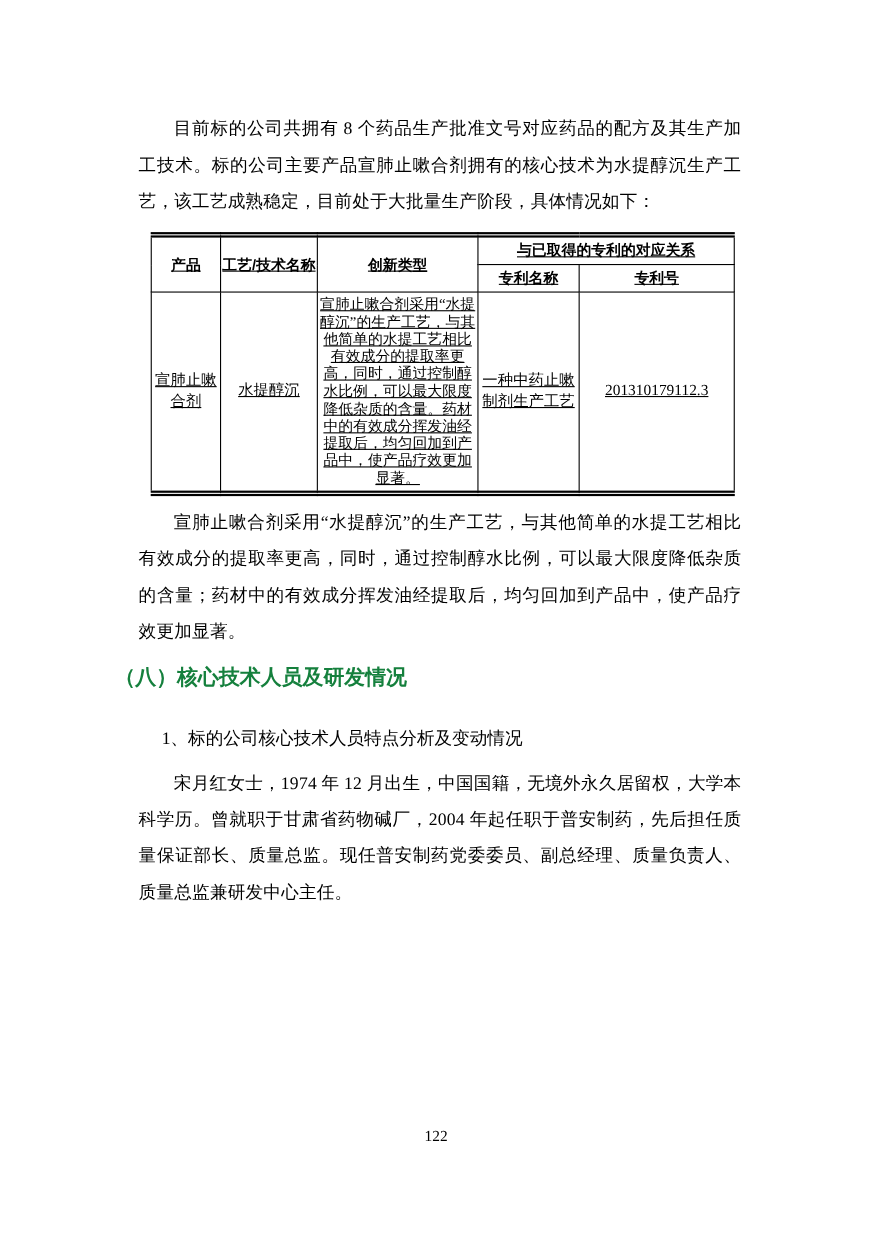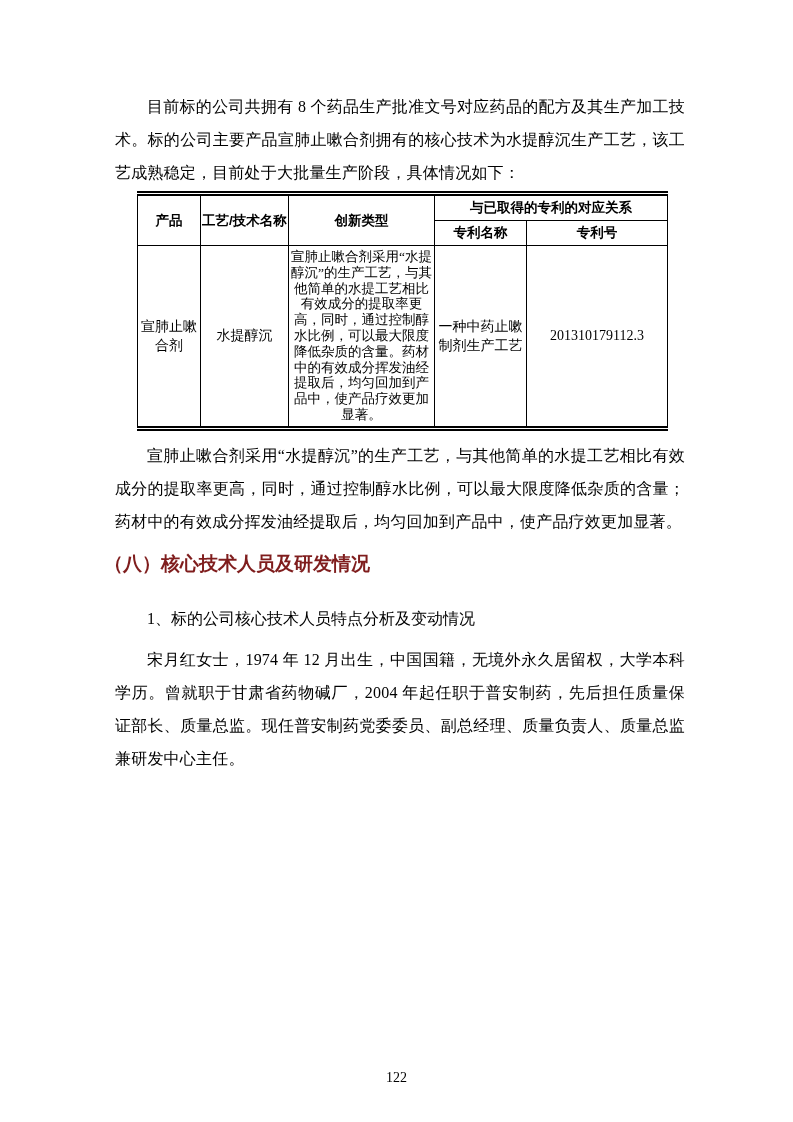--- a/index.html
+++ b/index.html
@@ -13,37 +13,38 @@
     height: 1122px;
     margin: 0 auto;
     background: #ffffff;
     color: #000000;
     font-family: "Liberation Serif", "DejaVu Serif", serif;
     box-sizing: border-box;
     padding: 90px 108px 0 115px;
     overflow: hidden;
   }
   p.body-para {
-    margin: 0;
+    margin: 11px;
     font-size: 16px;
     line-height: 33px;
     text-align: justify;
     text-indent: 2em;
     letter-spacing: 0.2px;
   }
   p.body-para.gap {
     margin-top: 8px;
   }
   table.doc-table {
     table-layout: fixed;
     width: 530px;
     margin: 2px 0 0 22px;
     border-collapse: collapse;
     border-top: 5px double #000000;
     border-bottom: 5px double #000000;
+    text-decoration: underline;
   }
   table.doc-table th,
   table.doc-table td {
     border: 1px solid #000000;
     text-align: center;
     vertical-align: middle;
     box-sizing: border-box;
   }
   table.doc-table th {
     font-family: "Liberation Sans", "DejaVu Sans", sans-serif;
@@ -64,33 +65,33 @@
     line-height: 15.8px;
     padding: 3px 2px;
     text-align: center;
   }
   h2.section-heading {
     margin: 12px 0 0 -11px;
     font-family: "Liberation Sans", "DejaVu Sans", sans-serif;
     font-weight: bold;
     font-size: 19px;
     line-height: 28px;
-    color: #7f1d1d;
+    color: #15803d;
   }
   p.sub-heading {
     margin: 24px 0 0 0;
     font-size: 16px;
     line-height: 33px;
     text-indent: 2em;
   }
   .page-number {
     position: absolute;
     left: 0;
     right: 0;
-    top: 1070px;
+    top: 1026px;
     text-align: center;
     font-size: 14px;
     line-height: 16px;
   }
 </style>
 </head>
 <body>
 
 <div class="page">
 

